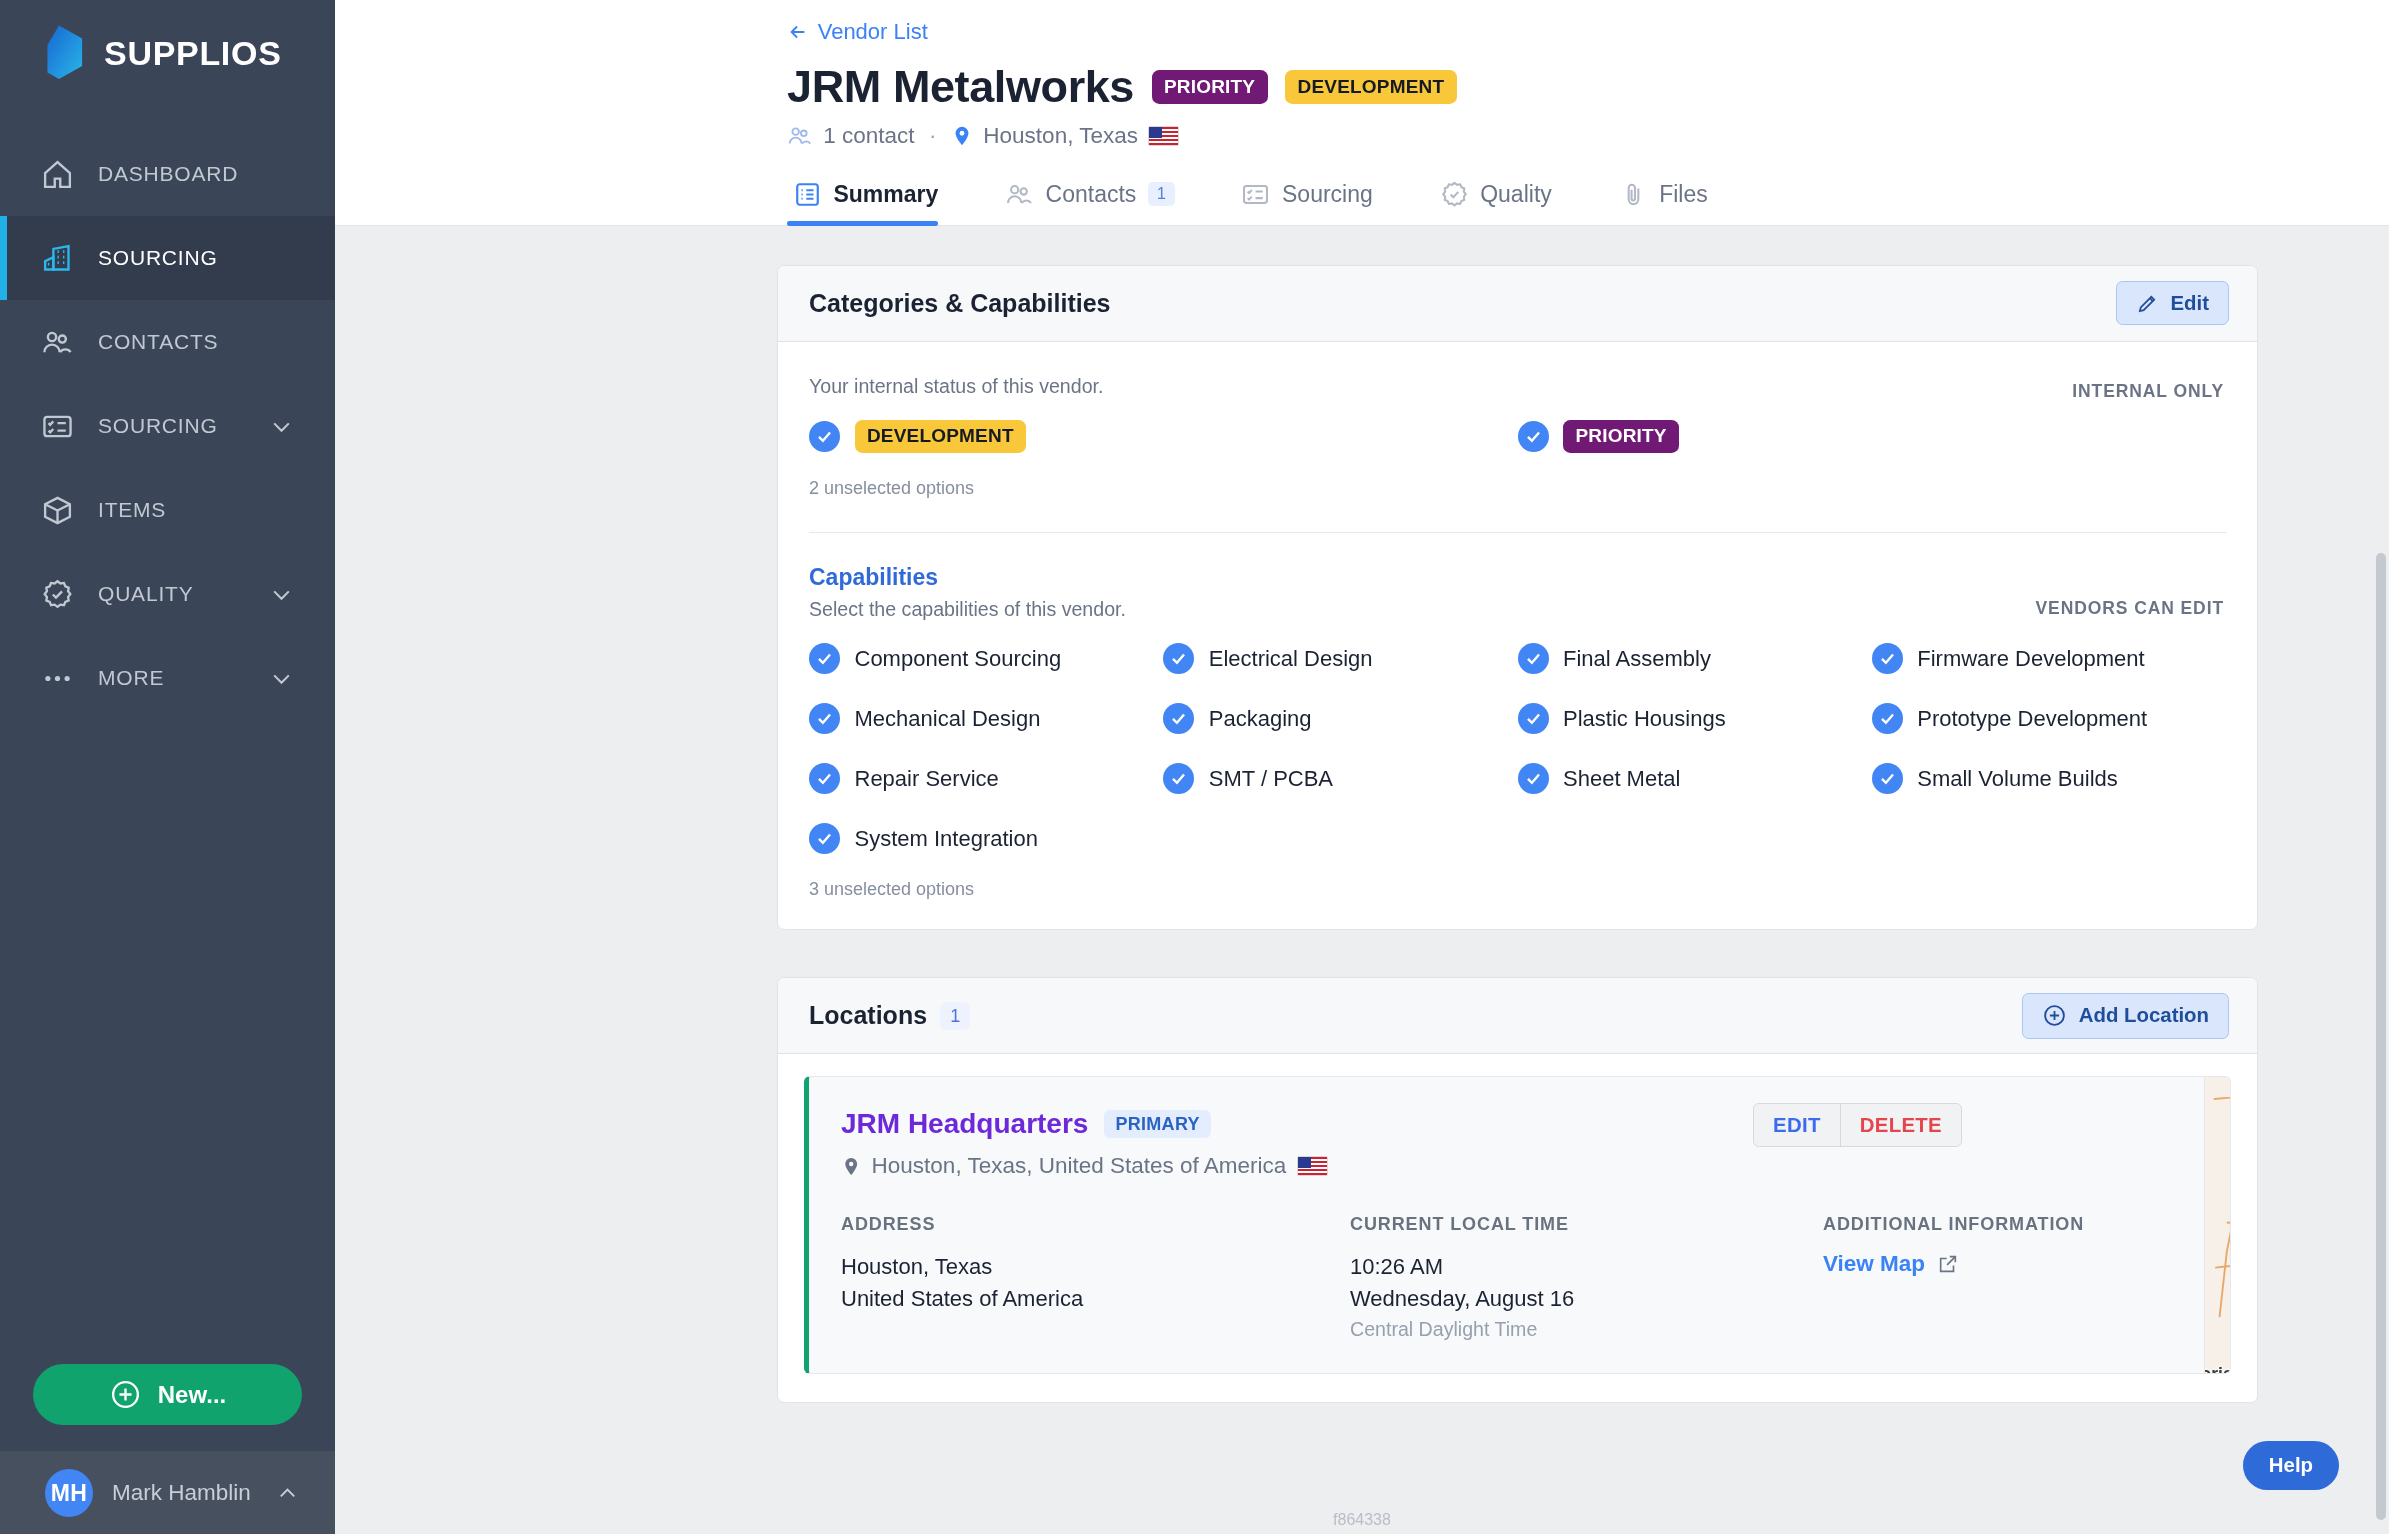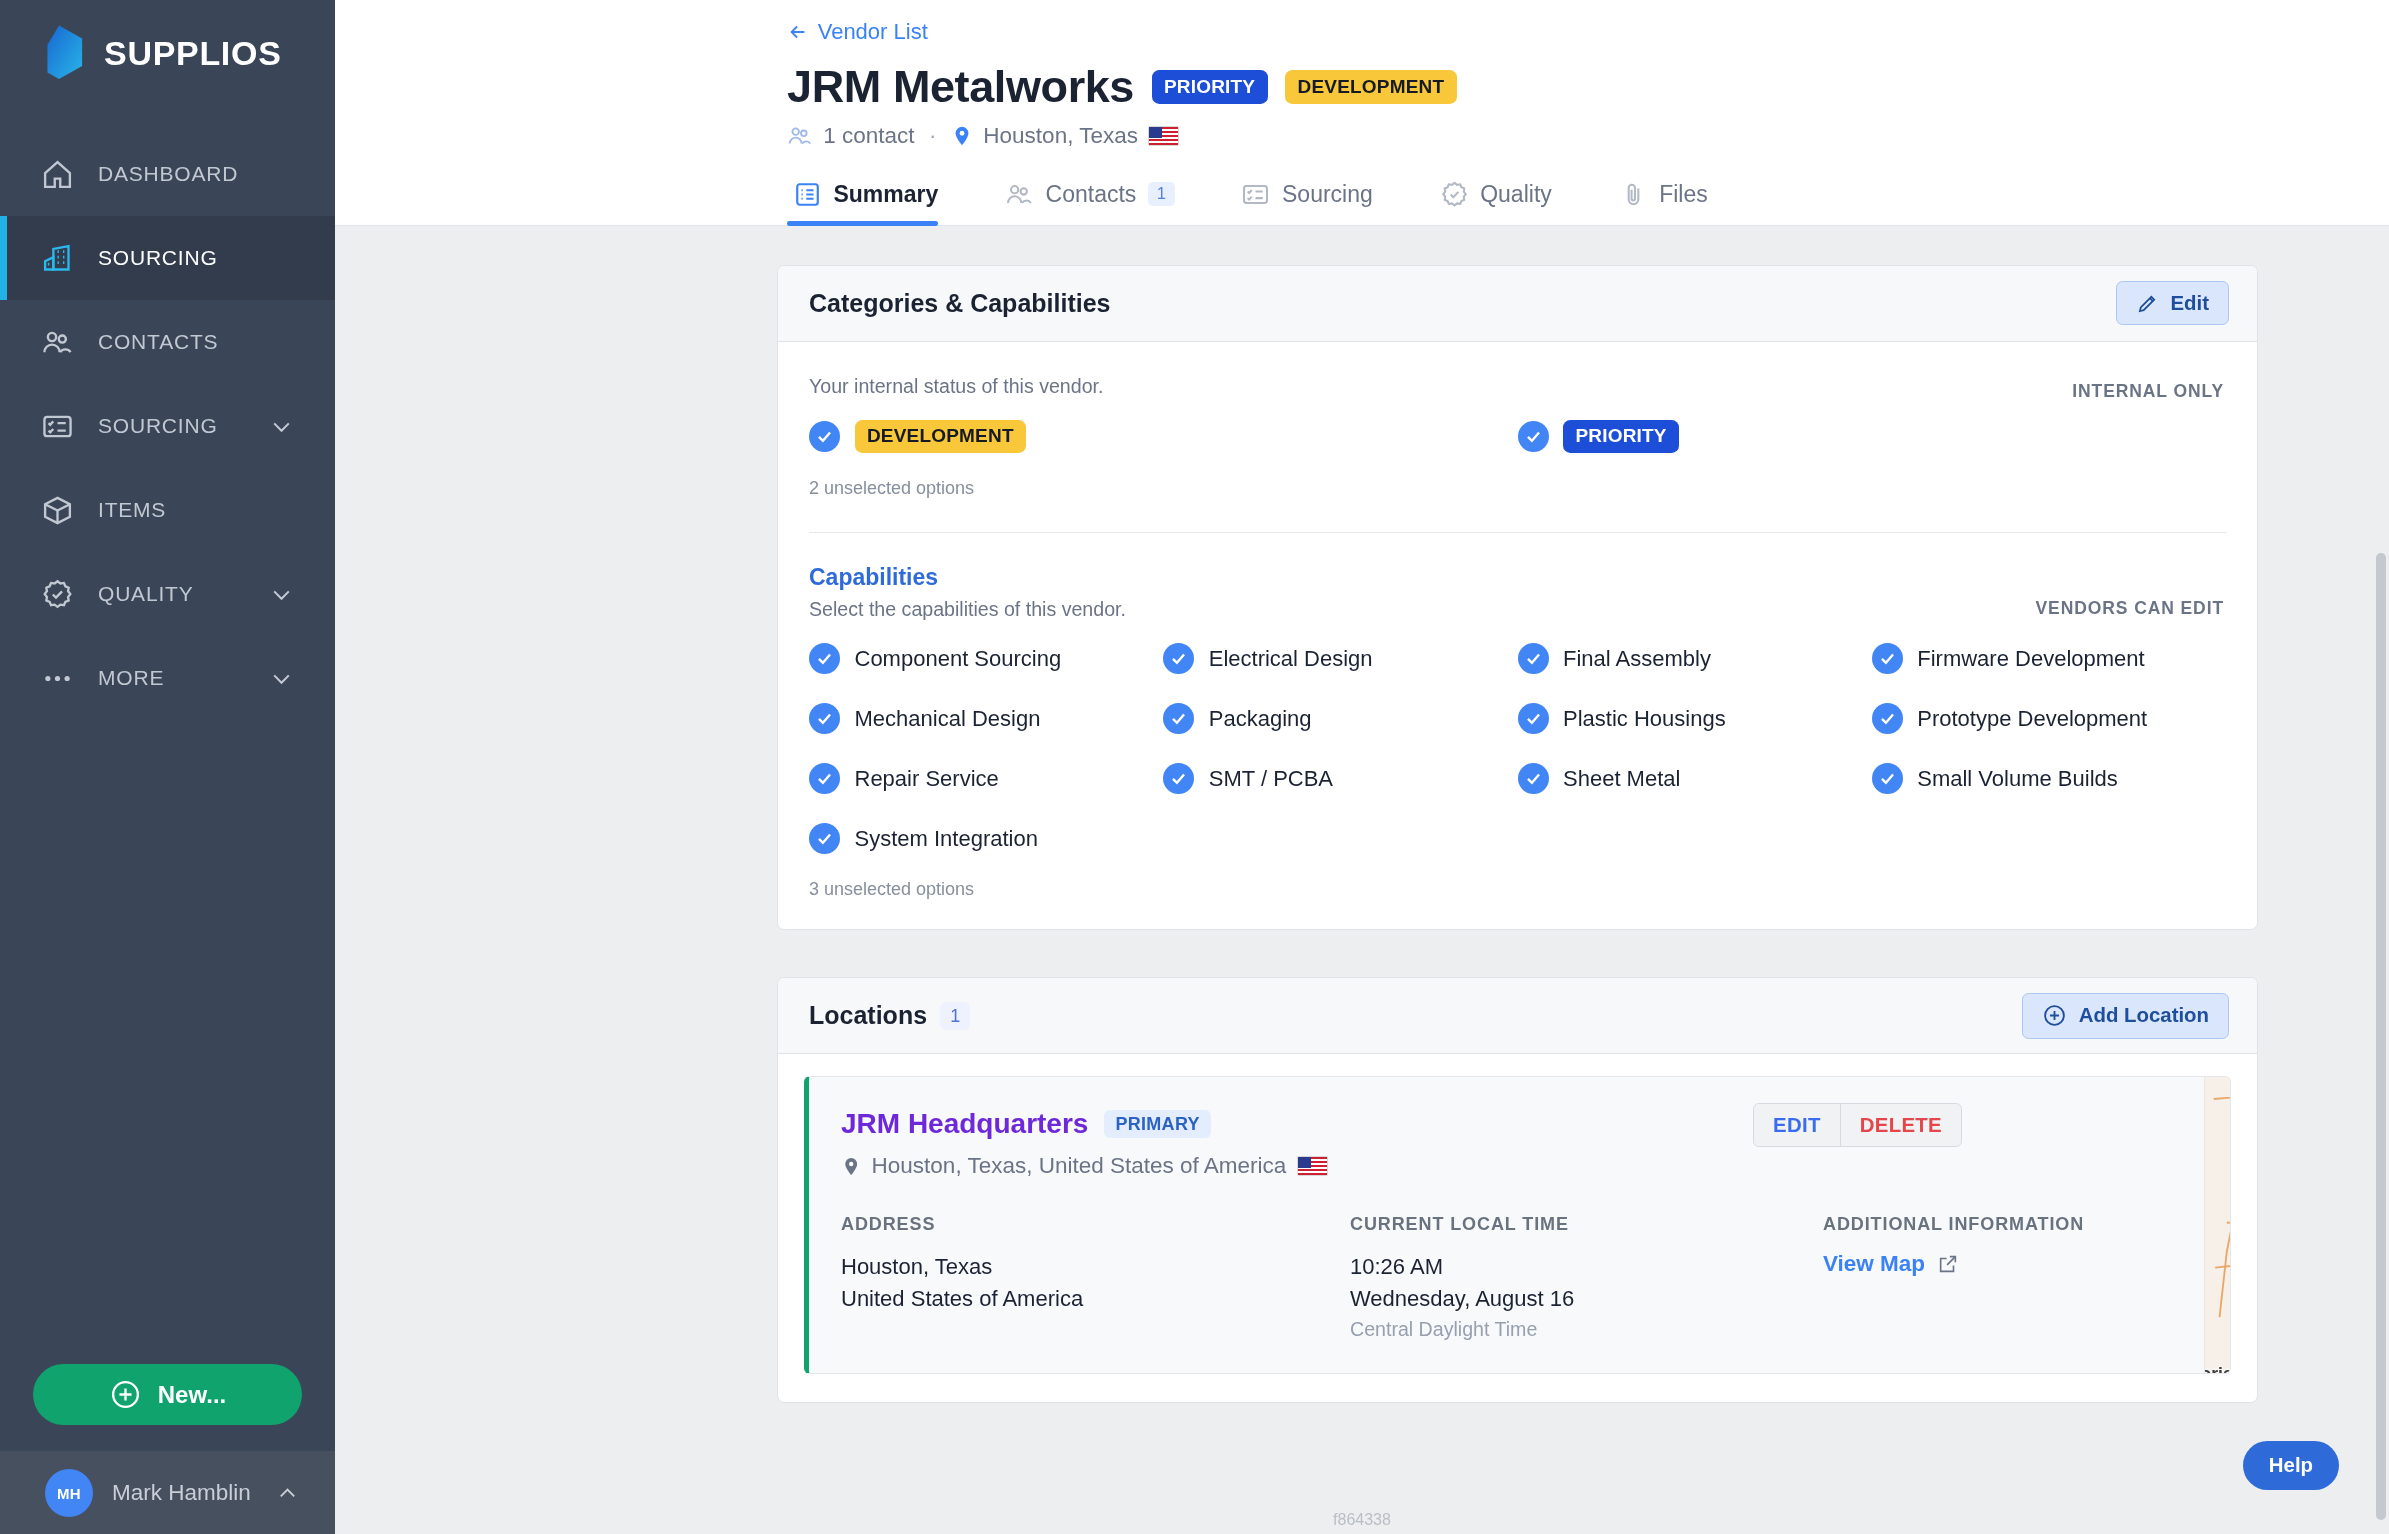--- a/index.html
+++ b/index.html
@@ -50,40 +50,40 @@
     color: #fff; font-size: 24px; font-weight: bold;
   }
   .user-row {
     height: 84px; background: #46505f;
     display: flex; align-items: center; padding-left: 45px; gap: 19px;
   }
   .avatar {
     width: 48px; height: 48px; border-radius: 50%;
     background: #4285f4; color: #fff;
     display: flex; align-items: center; justify-content: center;
-    font-size: 15px; font-weight: bold; letter-spacing: 0.4px;
+    font-size: 23px; font-weight: bold; letter-spacing: 0.4px;
   }
   .user-name { color: #c9ced7; font-size: 22.5px; }
   .user-caret { width: 23px; height: 23px; margin-left: 5.8px; }
 
   
   .main { flex: 1 1 auto; height: 1535px; position: relative; background: #eceef0; overflow: hidden; }
   .topbar { background: #ffffff; padding: 19px 0 0 0; }
   .topbar-inner { padding-left: 452px; }
   .back-link {
     color: #3b82f6; font-size: 22px; display: inline-flex;
     align-items: center; gap: 8.7px; margin-bottom: 16px;
   }
   .title-row { display: flex; align-items: center; gap: 17.5px; margin-bottom: 10.2px; }
   .vendor-title { font-size: 45px; font-weight: bold; color: #1b2333; letter-spacing: -0.4px; }
   .chip {
     font-size: 19px; font-weight: bold; border-radius: 7.3px;
     padding: 6.5px 12.4px 8px 12.4px; letter-spacing: 0.2px; line-height: 1;
   }
-  .chip-priority { background: #1d4ed8; color: #ffffff; text-align: center; }
+  .chip-priority { background: #701a75; color: #ffffff; text-align: center; }
   .chip-development { background: #f8c73a; color: #151a23; }
   .meta-row {
     display: flex; align-items: center; gap: 10.2px;
     color: #6b7486; font-size: 22.5px; margin-bottom: 20.4px;
   }
   .meta-dot { color: #9aa2b1; margin: 0 4.4px; }
   .flag {
     width: 31px; height: 20.4px; display: inline-block; border-radius: 1.5px;
     position: relative; overflow: hidden; vertical-align: middle;
     background: repeating-linear-gradient(#cf2032 0 2px, #ffffff 2px 4.1px);

